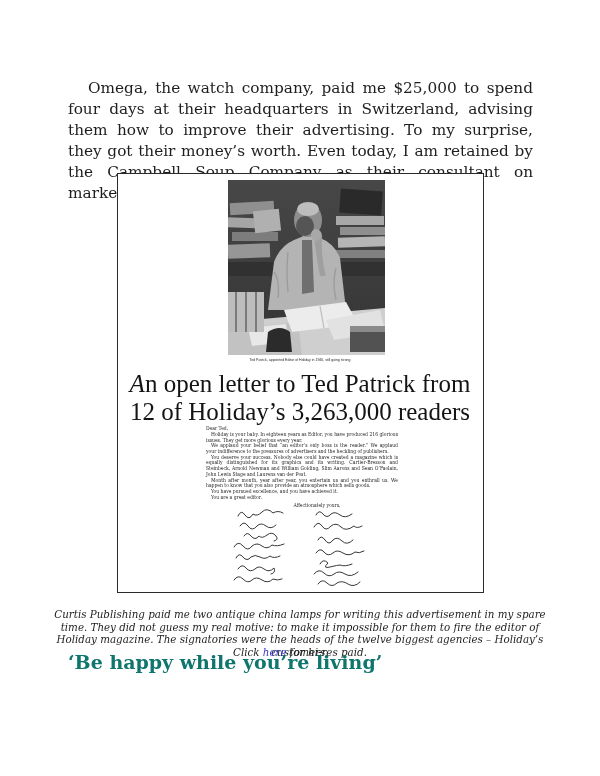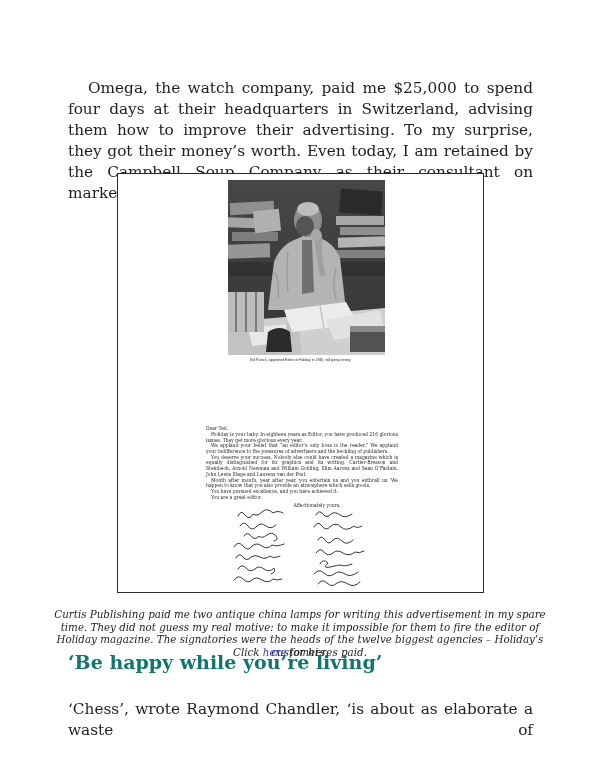--- a/index.html
+++ b/index.html
@@ -94,20 +94,24 @@
       <path d="M40 152 Q52 144 62 152 L64 172 L38 172 Z" fill="#2b2b2b"></path>
 
       <rect x="122" y="150" width="35" height="22" fill="#525252"></rect>
       <rect x="122" y="146" width="35" height="6" fill="#8a8a8a"></rect>
     </svg>
 
     <div class="ad-photo-caption-wrap">
       <div class="ad-photo-caption">Ted Patrick, appointed Editor of Holiday in 1946, still going strong</div>
     </div>
 
+    <div class="ad-headline">
+      <div class="l1">An open letter to Ted Patrick from</div>
+      <div class="l2">12 of Holiday’s 3,263,000 readers</div>
+    </div>
 
     <div class="ad-letter-wrap">
       <div class="ad-letter">
         <p class="salutation">Dear Ted,</p>
         <p>Holiday is your baby. In eighteen years as Editor, you have produced 216 glorious issues. They get more glorious every year.</p>
         <p>We applaud your belief that “an editor’s only boss is the reader.” We applaud your indifference to the pressures of advertisers and the heckling of publishers.</p>
         <p>You deserve your success. Nobody else could have created a magazine which is equally distinguished for its graphics and its writing. Cartier-Bresson and Steinbeck, Arnold Newman and William Golding, Slim Aarons and Sean O’Faolain, John Lewis Stage and Laurens van der Post.</p>
         <p>Month after month, year after year, you entertain us and you enthrall us. We happen to know that you also provide an atmosphere which sells goods.</p>
         <p>You have pursued excellence, and you have achieved it.</p>
         <p>You are a great editor.</p>
@@ -136,15 +140,14 @@
       </g>
     </svg>
   </div>
 
   <p class="fig-caption">Curtis Publishing paid me two antique china lamps for writing this advertisement in my spare time. They did not guess my real motive: to make it impossible for them to fire the editor of Holiday magazine. The signatories were the heads of the twelve biggest agencies – Holiday’s customers.</p>
 
   <p class="click-line"><span>Click </span><a href="#">here</a><span> for hi-res paid.</span></p>
 
   <h2 class="section-heading" style="margin:0;">‘Be happy while you’re living’</h2>
 
-  <p class="para para-bottom">‘Chess’, wrote Raymond Chandler, ‘is about as elaborate a waste of</p>
 
 </div>
 
 </body></html>

